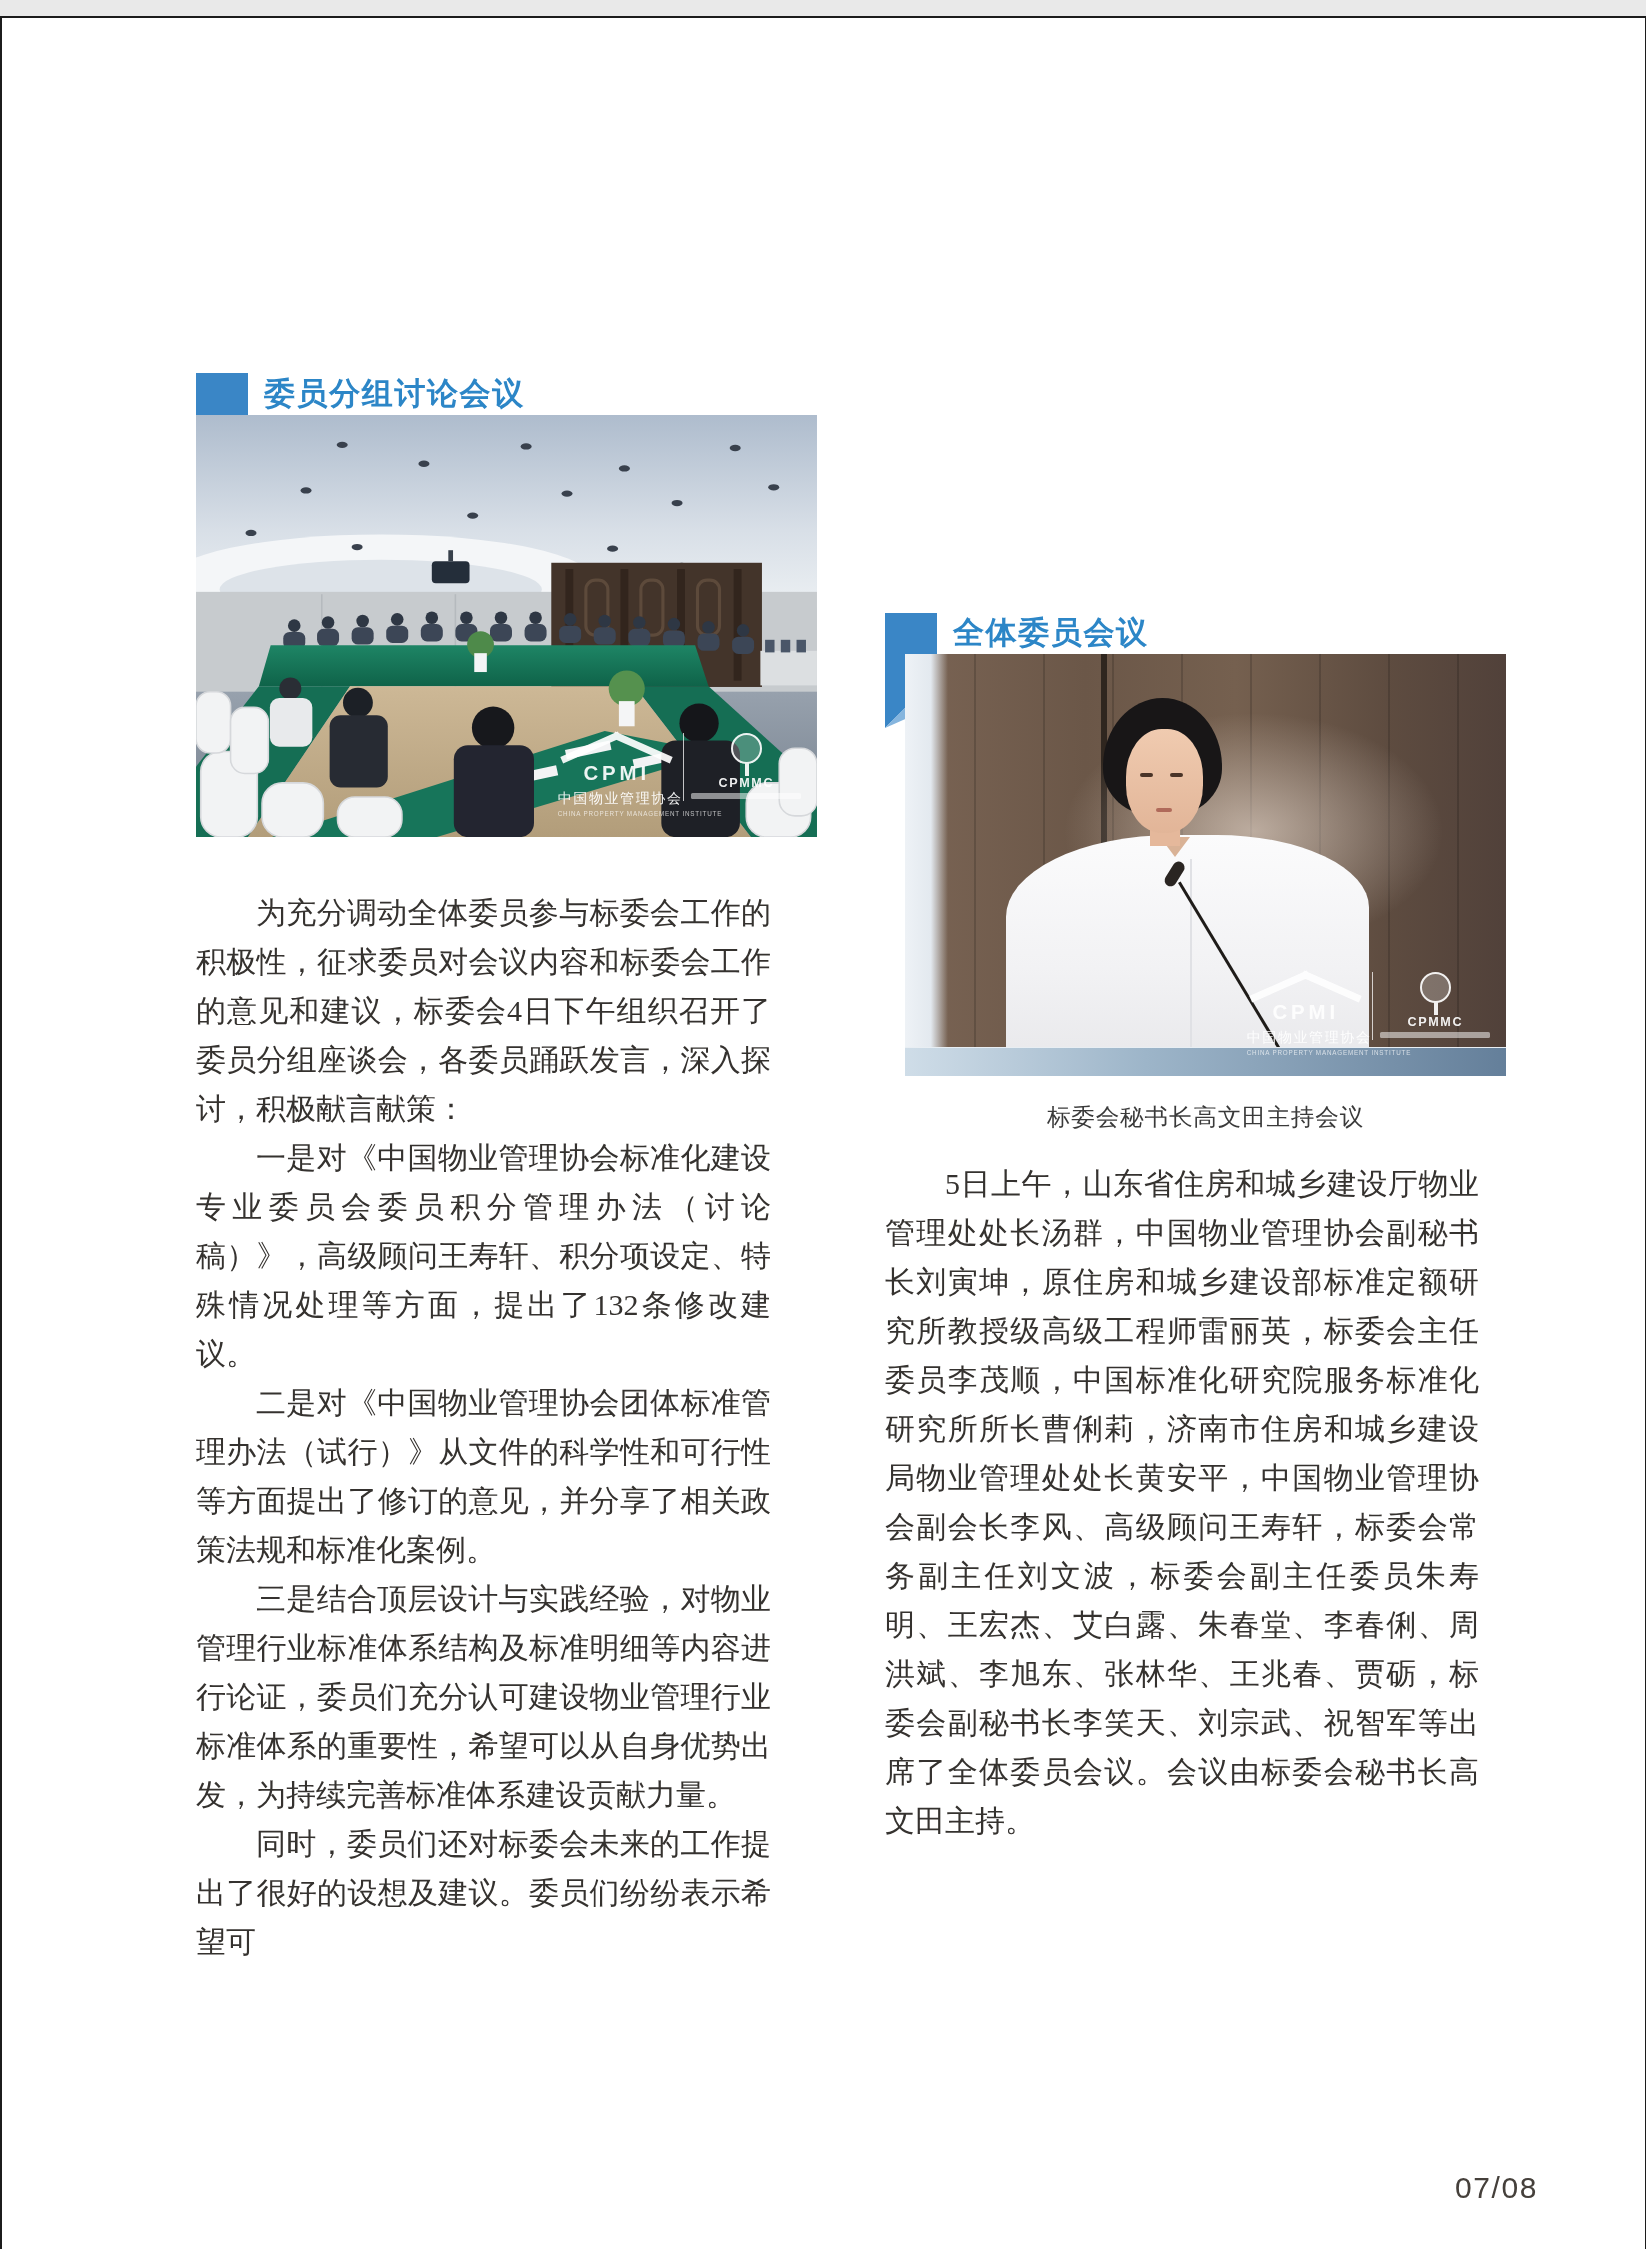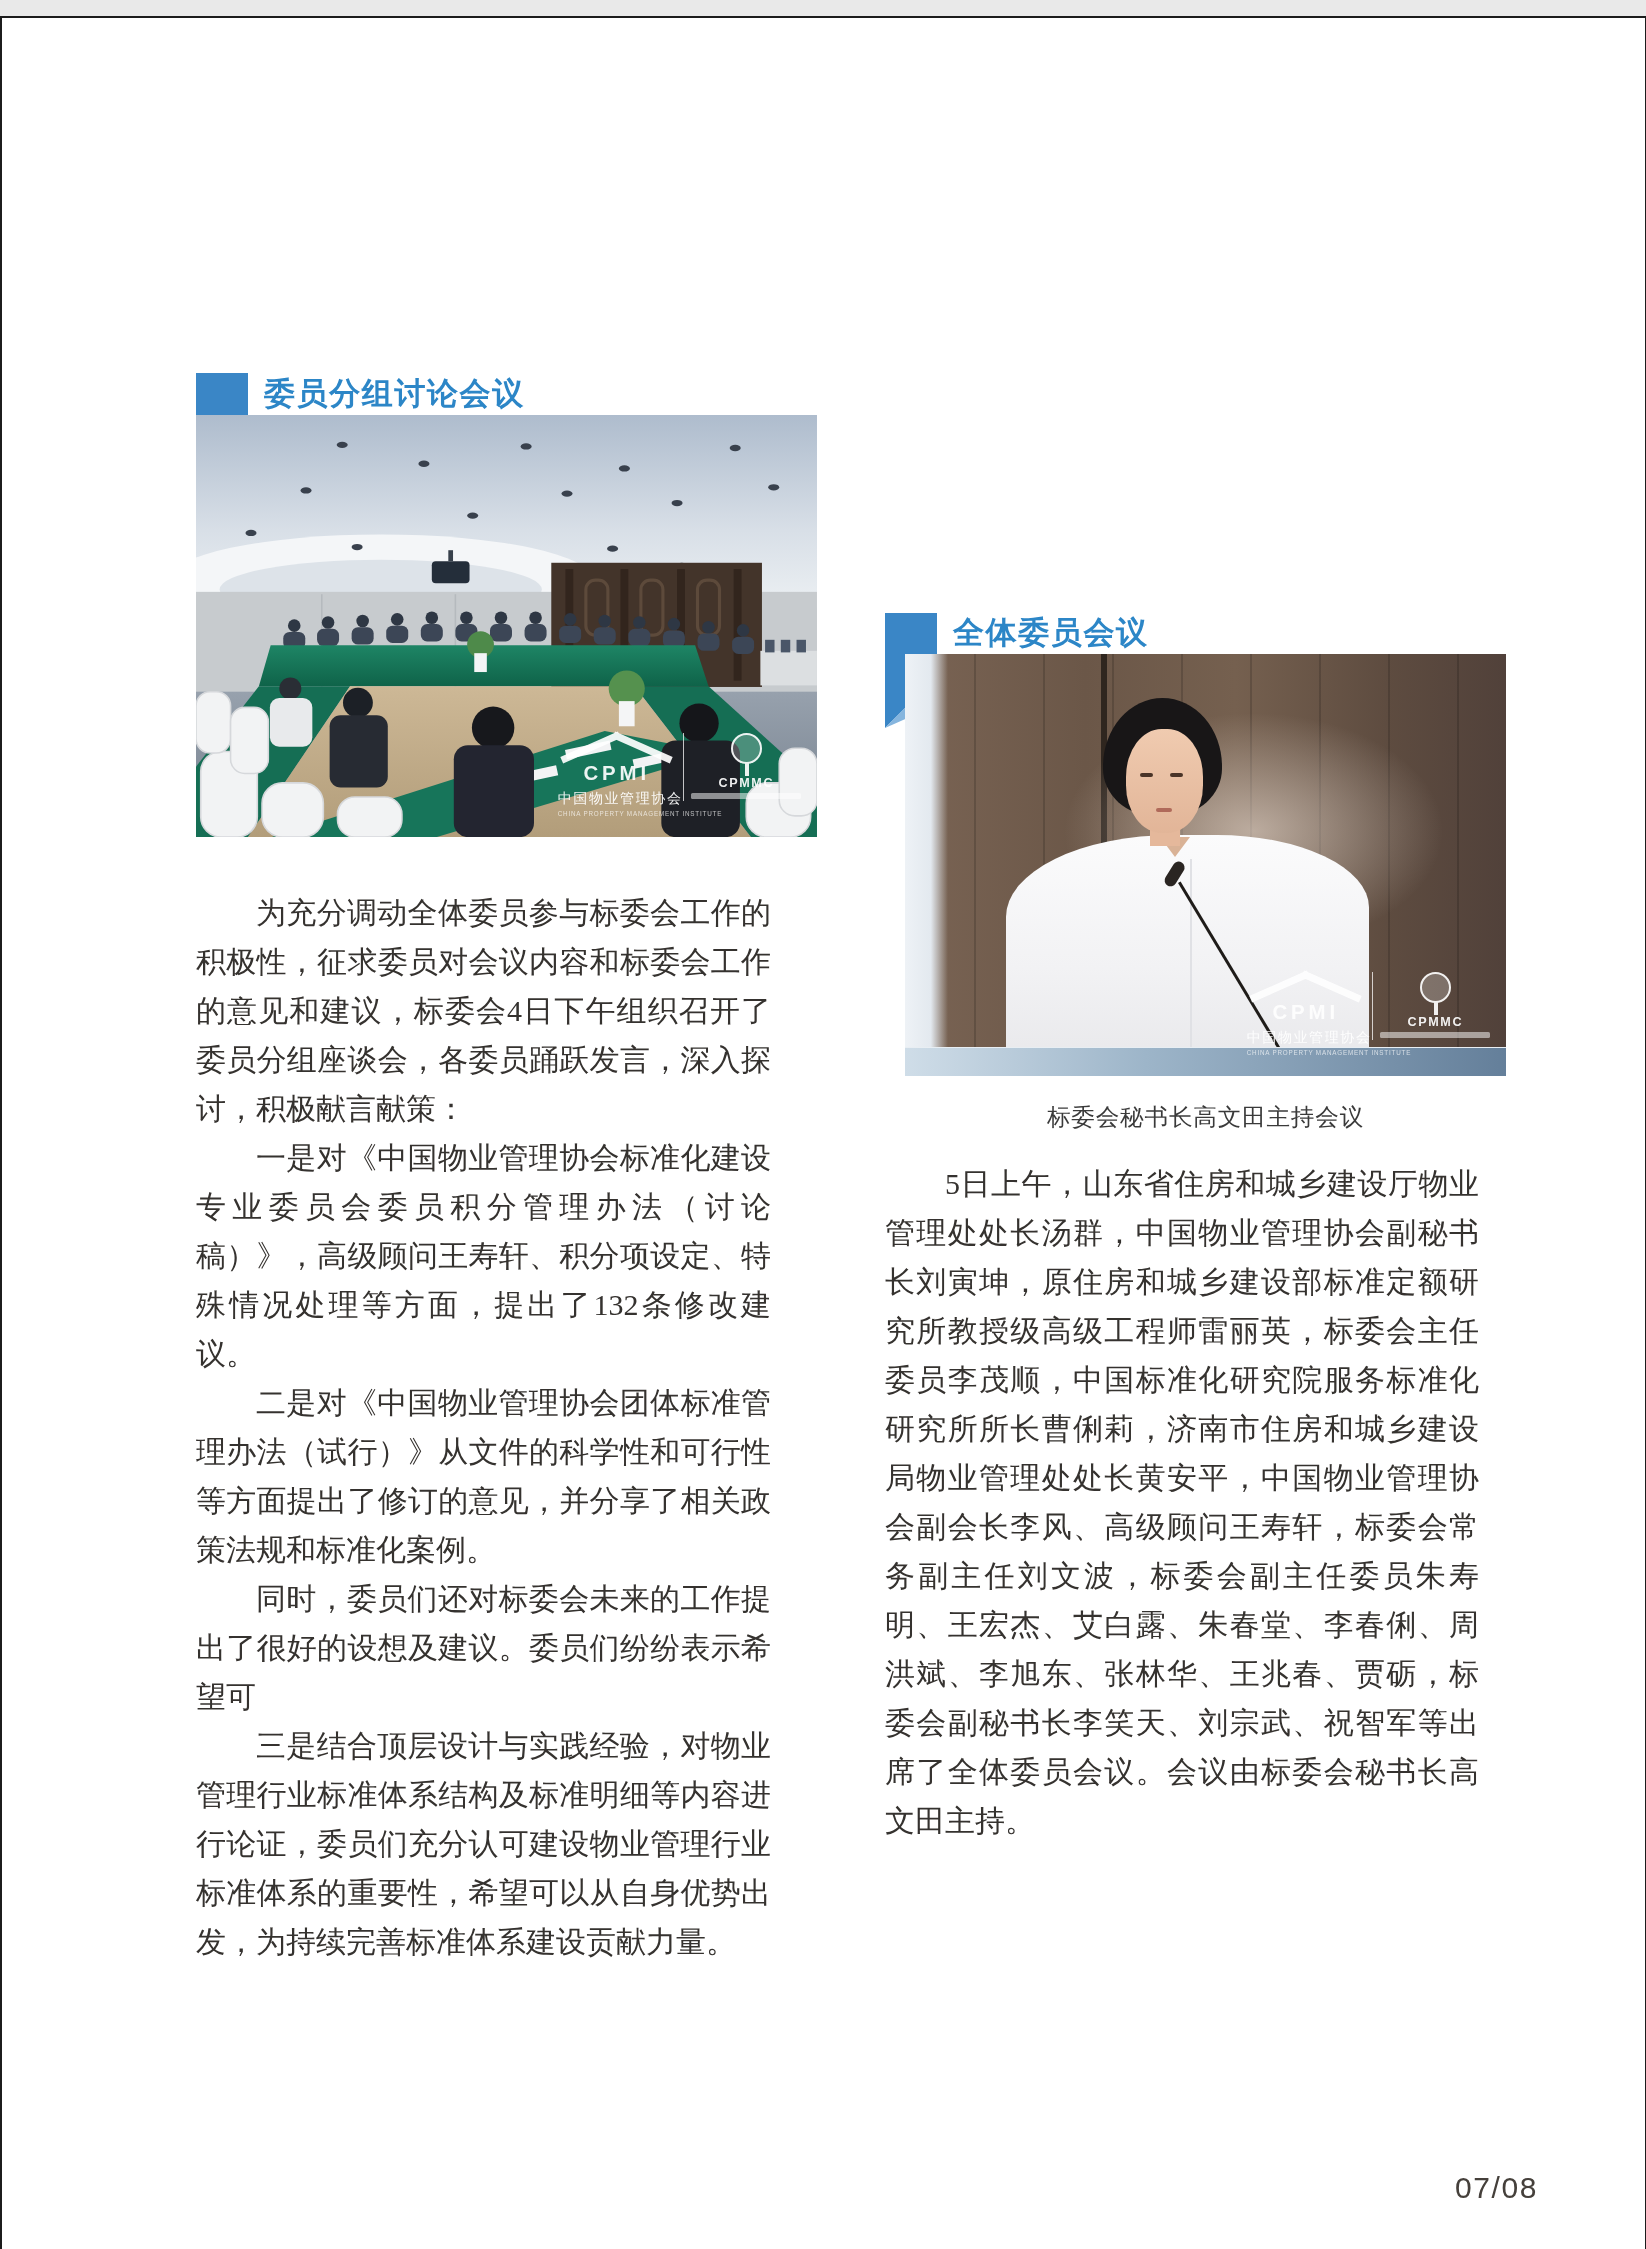--- a/index.html
+++ b/index.html
@@ -275,22 +275,22 @@
         <div class="cpmmc-text">CPMMC</div>
         <div class="cpmmc-sub"></div>
       </div>
     </div>
   </div>
 
   <div class="bodytext" style="left:194px;top:870px;width:575px;">
     <p>为充分调动全体委员参与标委会工作的积极性，征求委员对会议内容和标委会工作的意见和建议，标委会4日下午组织召开了委员分组座谈会，各委员踊跃发言，深入探讨，积极献言献策：</p>
     <p>一是对《中国物业管理协会标准化建设专业委员会委员积分管理办法（讨论稿）》，高级顾问王寿轩、积分项设定、特殊情况处理等方面，提出了132条修改建议。</p>
     <p>二是对《中国物业管理协会团体标准管理办法（试行）》从文件的科学性和可行性等方面提出了修订的意见，并分享了相关政策法规和标准化案例。</p>
+    <p>三是结合顶层设计与实践经验，对物业管理行业标准体系结构及标准明细等内容进行论证，委员们充分认可建设物业管理行业标准体系的重要性，希望可以从自身优势出发，为持续完善标准体系建设贡献力量。</p>
     <p>同时，委员们还对标委会未来的工作提出了很好的设想及建议。委员们纷纷表示希望可</p>
-    <p>三是结合顶层设计与实践经验，对物业管理行业标准体系结构及标准明细等内容进行论证，委员们充分认可建设物业管理行业标准体系的重要性，希望可以从自身优势出发，为持续完善标准体系建设贡献力量。</p>
   </div>
 
 
   <div class="ribbon" style="left:883px;top:595px;">
     <div class="rb-dark"></div>
     <div class="rb-light"></div>
   </div>
   <div class="section-header" style="left:951px;top:592px;">全体委员会议</div>
 
   <div class="photo photo-speaker">

